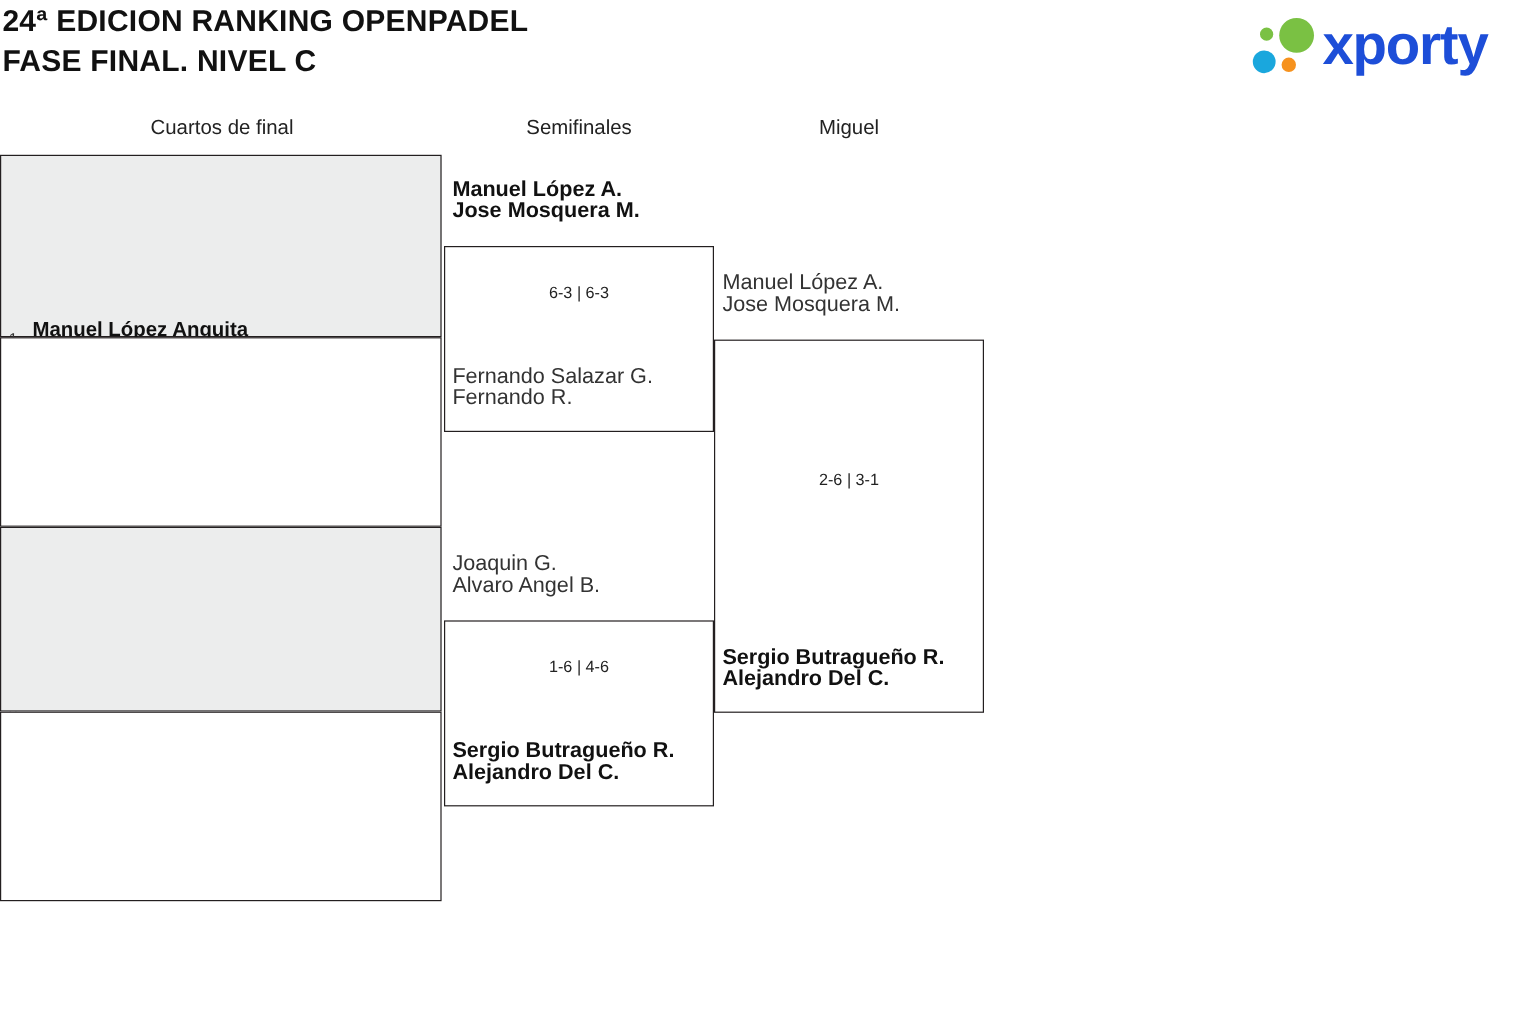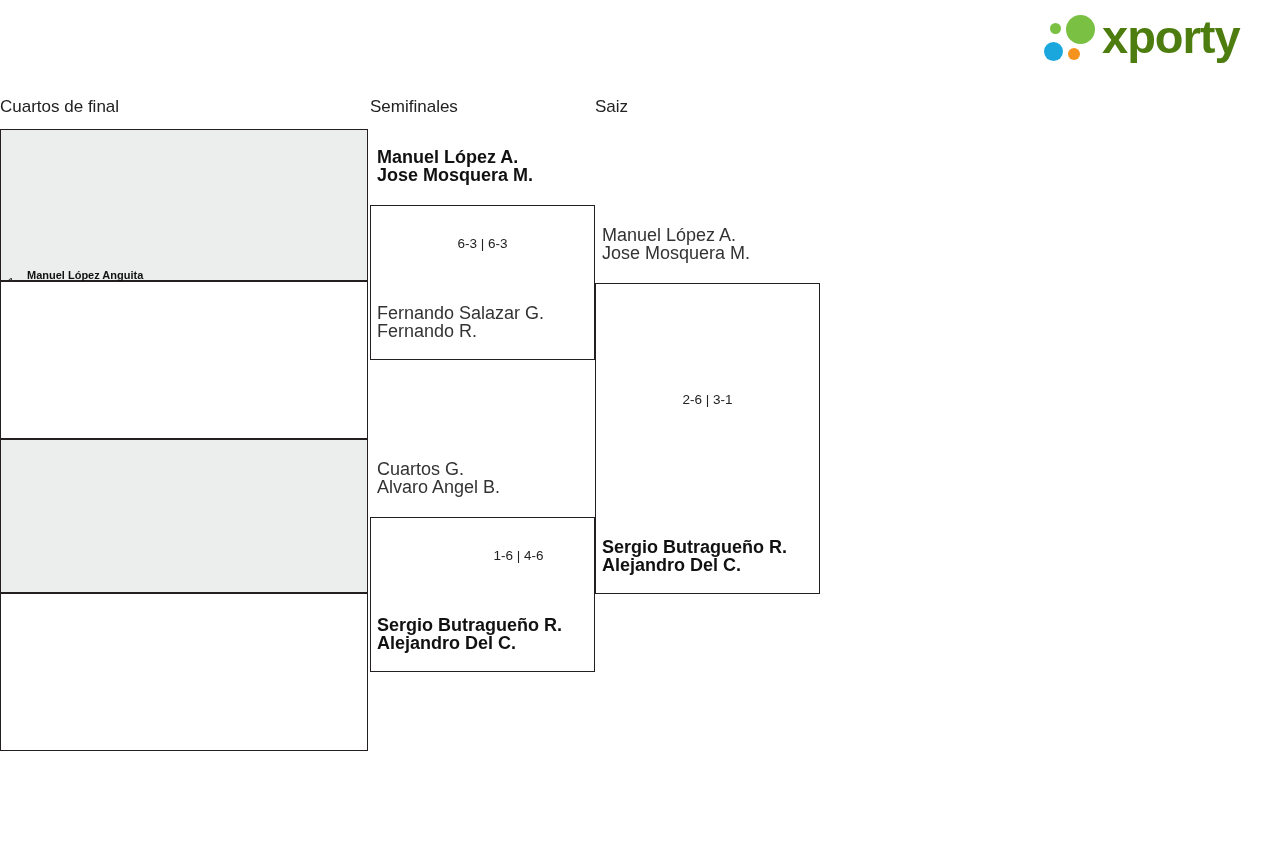--- a/index.html
+++ b/index.html
@@ -47,31 +47,31 @@
   }
   .dot.blue  { left: 0px;  top: 30px; width: 19px; height: 19px; background: #1aa7dd; }
   .dot.green { left: 22px; top: 3px;  width: 29px; height: 29px; background: #7ac143; }
   .dot.orange{ left: 24px; top: 36px; width: 12px; height: 12px; background: #f6921e; }
   .dot.small-green { left: 6px; top: 11px; width: 11px; height: 11px; background: #7ac143; }
   .logo .wordmark {
     position: absolute;
     left: 58px; top: 2px;
     font-size: 47px;
     font-weight: bold;
-    color: #4d7c0f;
+    color: #1d4ed8;
     letter-spacing: -1px;
     line-height: 54px;
   }
 
   
   .round-label {
     position: absolute;
     font-size: 17px;
     color: #222222;
-    text-align: left;
+    text-align: center;
     top: 97px;
   }
   #round-0 { left: 0px;   width: 370px; }
   #round-1 { left: 370px; width: 225px; }
   #round-2 { left: 595px; width: 225px; }
 
   
   .bracket {
     position: absolute;
     left: 0; top: 0;
@@ -93,21 +93,21 @@
     position: absolute;
     left: 6px;
     font-size: 13px;
     color: #333333;
     width: 16px;
     text-align: center;
   }
   .team {
     position: absolute;
     left: 26px;
-    font-size: 11px;
+    font-size: 17px;
     line-height: 18px;
     white-space: nowrap;
   }
   .team.win { font-weight: bold; color: #111111; }
   .team.lose { font-weight: normal; color: #333333; }
 
   .score {
     position: absolute;
     font-size: 13.5px;
     color: #222222;
@@ -129,35 +129,37 @@
     line-height: 18px;
     white-space: nowrap;
   }
   .side-team.win  { font-weight: bold; color: #111111; }
   .side-team.lose { font-weight: normal; color: #333333; }
 </style>
 </head>
 <body>
 
 <div class="header">
+  <div class="title">24ª EDICION RANKING OPENPADEL
+FASE FINAL. NIVEL C</div>
 
   <div class="logo">
     <div class="dots">
       <span class="dot blue"></span>
       <span class="dot green"></span>
       <span class="dot small-green"></span>
       <span class="dot orange"></span>
     </div>
     <div class="wordmark">xporty</div>
   </div>
 </div>
 
 <div class="round-label" id="round-0">Cuartos de final</div>
 <div class="round-label" id="round-1">Semifinales</div>
-<div class="round-label" id="round-2">Saiz</div>
+<div class="round-label" id="round-2">Miguel</div>
 
 <div class="bracket">
 
   <div class="qf-box shaded" style="top:129px; height:152px;">
     <div class="seed" style="top:145px; left:2px;">1</div>
     <div class="team win" style="top:136px;">Manuel López Anguita</div>
     <div class="team win" style="top:154px;">Jose Mosquera Mosquera Fernandez</div>
 
     <div class="score" style="top:198px; left:0; width:368px;">
       <span>7</span><sup>7</sup>-<span>6</span><sup>2</sup><span> | 4-6 | 6-4</span>
@@ -207,23 +209,23 @@
   <div class="match-box" style="left:370px; top:205px; width:225px; height:155px;">
   </div>
   <div class="side-team win" style="left:377px; top:148px;">Manuel López A.</div>
   <div class="side-team win" style="left:377px; top:166px;">Jose Mosquera M.</div>
   <div class="score" style="left:370px; top:236px; width:225px;">6-3 | 6-3</div>
   <div class="side-team lose" style="left:377px; top:304px;">Fernando Salazar G.</div>
   <div class="side-team lose" style="left:377px; top:322px;">Fernando R.</div>
 
   <div class="match-box" style="left:370px; top:517px; width:225px; height:155px;">
   </div>
-  <div class="side-team lose" style="left:377px; top:460px;">Cuartos G.</div>
+  <div class="side-team lose" style="left:377px; top:460px;">Joaquin G.</div>
   <div class="side-team lose" style="left:377px; top:478px;">Alvaro Angel B.</div>
-  <div class="score" style="left:370px; top:548px; width:225px;padding-left:36px;">1-6 | 4-6</div>
+  <div class="score" style="left:370px; top:548px; width:225px;">1-6 | 4-6</div>
   <div class="side-team win" style="left:377px; top:616px;">Sergio Butragueño R.</div>
   <div class="side-team win" style="left:377px; top:634px;">Alejandro Del C.</div>
 
   <div class="match-box" style="left:595px; top:283px; width:225px; height:311px;">
   </div>
   <div class="side-team lose" style="left:602px; top:226px;">Manuel López A.</div>
   <div class="side-team lose" style="left:602px; top:244px;">Jose Mosquera M.</div>
   <div class="score" style="left:595px; top:392px; width:225px;">2-6 | 3-1</div>
   <div class="side-team win" style="left:602px; top:538px;">Sergio Butragueño R.</div>
   <div class="side-team win" style="left:602px; top:556px;">Alejandro Del C.</div>

